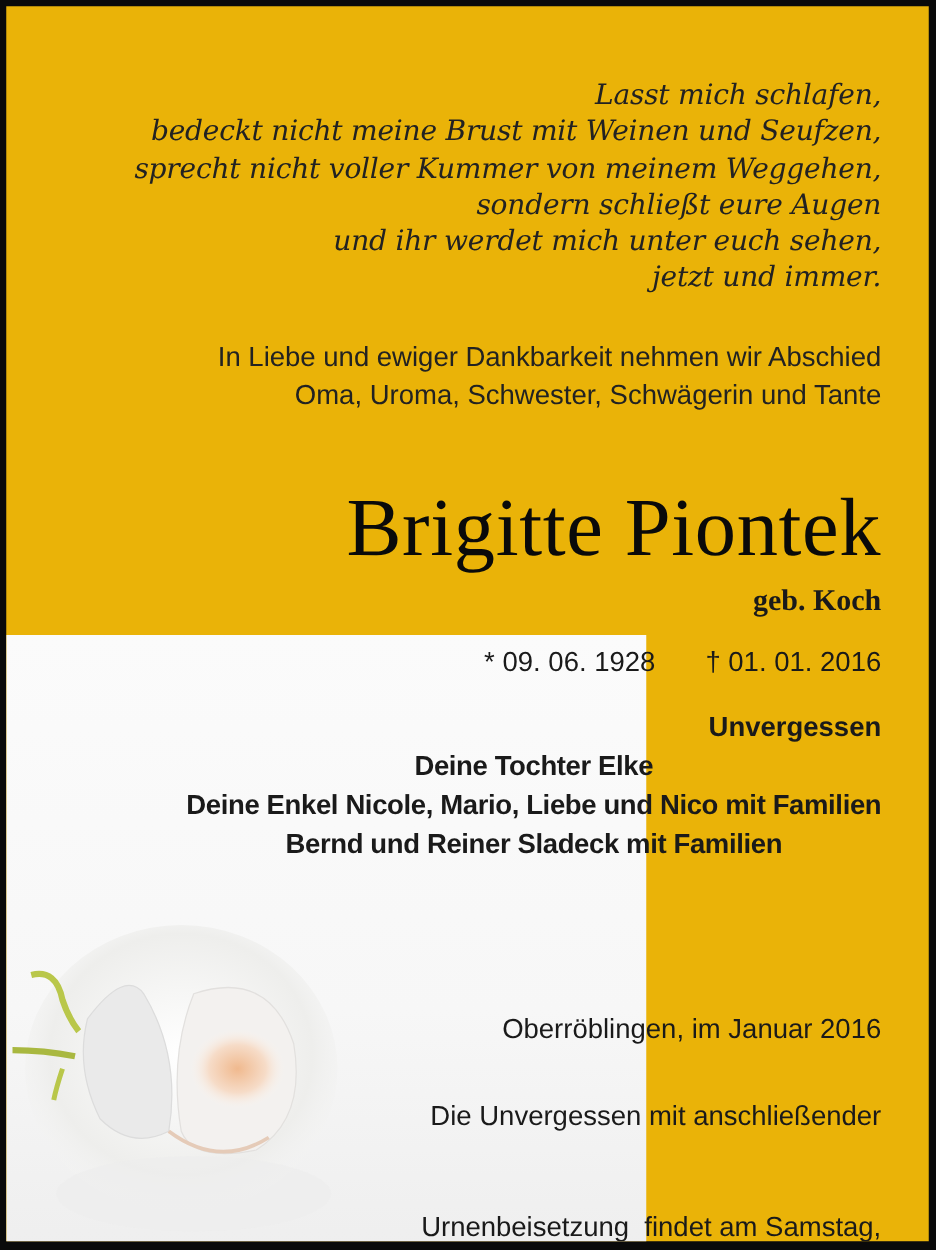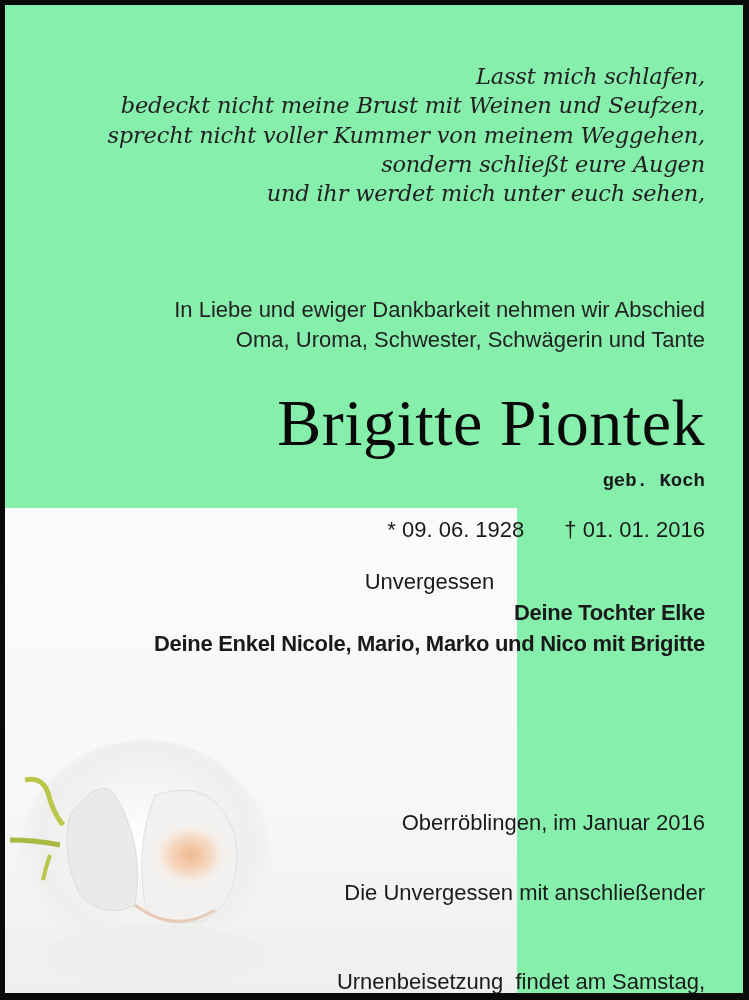--- a/index.html
+++ b/index.html
@@ -5,21 +5,21 @@
   html, body { margin: 0; padding: 0; background: #ffffff; }
   body { width: 749px; height: 1000px; overflow: hidden; }
   .frame {
     position: absolute; left: 0; top: 0;
     width: 749px; height: 1000px;
     box-sizing: border-box;
     border-top: 5px solid #0a0a0a;
     border-left: 5px solid #0a0a0a;
     border-right: 6px solid #0a0a0a;
     border-bottom: 7px solid #0a0a0a;
-    background: #86efac;
+    background: #eab308;
     overflow: hidden;
   }
   .photo-bg {
     position: absolute; left: 0; top: 503px;
     width: 512px; height: 500px;
     background: linear-gradient(180deg, #fbfbfb 0%, #f7f7f7 60%, #eeeeee 100%);
   }
   .rose { position: absolute; left: 0; top: 700px; width: 300px; height: 300px; }
   .content {
     position: absolute; right: 38px; top: 0; width: 680px;
@@ -35,37 +35,36 @@
     white-space: nowrap;
     letter-spacing: -0.2px;
   }
   .intro {
     position: absolute; right: 0; top: 266px;
     font-family: "Liberation Sans", sans-serif;
     font-size: 22px;
     line-height: 30px;
     color: #222;
     white-space: nowrap;
-    margin-top: 24px;
   }
   .name {
     position: absolute; right: 0; top: 378px;
     font-family: "Liberation Serif", serif;
     font-size: 66px;
     line-height: 80px;
     color: #0a0a0a;
     white-space: nowrap;
     letter-spacing: 0.5px;
     margin-left: 36px;
   }
   .maiden {
     position: absolute; right: 0; top: 462px;
-    font-family: Liberation Mono, monospace;
+    font-family: Liberation Serif, serif;
     font-weight: bold;
-    font-size: 19px;
+    font-size: 24px;
     line-height: 28px;
     color: #1a1a1a;
     white-space: nowrap;
   }
   .dates {
     position: absolute; right: 0; top: 510px;
     font-family: "Liberation Sans", sans-serif;
     font-size: 22px;
     line-height: 30px;
     color: #1a1a1a;
@@ -74,22 +73,22 @@
   }
   .dates span + span { margin-left: 40px; }
   .mourners {
     position: absolute; right: 0; top: 561px;
     font-family: "Liberation Sans", sans-serif;
     font-size: 22px;
     line-height: 31px;
     color: #1a1a1a;
     white-space: nowrap;
   }
-  .mourners .lead { font-weight: normal; text-align: center; }
-  .mourners .m { font-weight: bold; letter-spacing: -0.3px; }
+  .mourners .lead { font-weight: bold; }
+  .mourners .m { font-weight: bold; letter-spacing: -0.3px; text-align: center; }
   .place {
     position: absolute; right: 0; top: 763px;
     font-family: "Liberation Sans", sans-serif;
     font-size: 22px;
     line-height: 30px;
     color: #1a1a1a;
     white-space: nowrap;
     margin-top: 40px;
   }
   .service {
@@ -134,38 +133,40 @@
   </svg>
 
   <div class="content">
 
     <div class="poem">
       <span class="line">Lasst mich schlafen,</span>
       <span class="line">bedeckt nicht meine Brust mit Weinen und Seufzen,</span>
       <span class="line">sprecht nicht voller Kummer von meinem Weggehen,</span>
       <span class="line">sondern schließt eure Augen</span>
       <span class="line">und ihr werdet mich unter euch sehen,</span>
+      <span class="line">jetzt und immer.</span>
     </div>
 
     <div class="intro">
       <span class="line">In Liebe und ewiger Dankbarkeit nehmen wir Abschied</span>
       <span class="line">Oma, Uroma, Schwester, Schwägerin und Tante</span>
     </div>
 
     <div class="name">Brigitte Piontek</div>
     <div class="maiden">geb. Koch</div>
 
     <div class="dates">
       <span>* 09. 06. 1928</span><span>† 01. 01. 2016</span>
     </div>
 
     <div class="mourners">
       <span class="line lead">Unvergessen</span>
       <span class="line m">Deine Tochter Elke</span>
-      <span class="line m">Deine Enkel Nicole, Mario, Marko und Nico mit Brigitte</span>
+      <span class="line m">Deine Enkel Nicole, Mario, Liebe und Nico mit Familien</span>
+      <span class="line m">Bernd und Reiner Sladeck mit Familien</span>
     </div>
 
     <div class="place">Oberröblingen, im Januar 2016</div>
 
     <div class="service">
       <span class="line">Die Unvergessen mit anschließender</span>
       <span class="line">Urnenbeisetzung  findet am Samstag,</span>
       
       
     </div>

